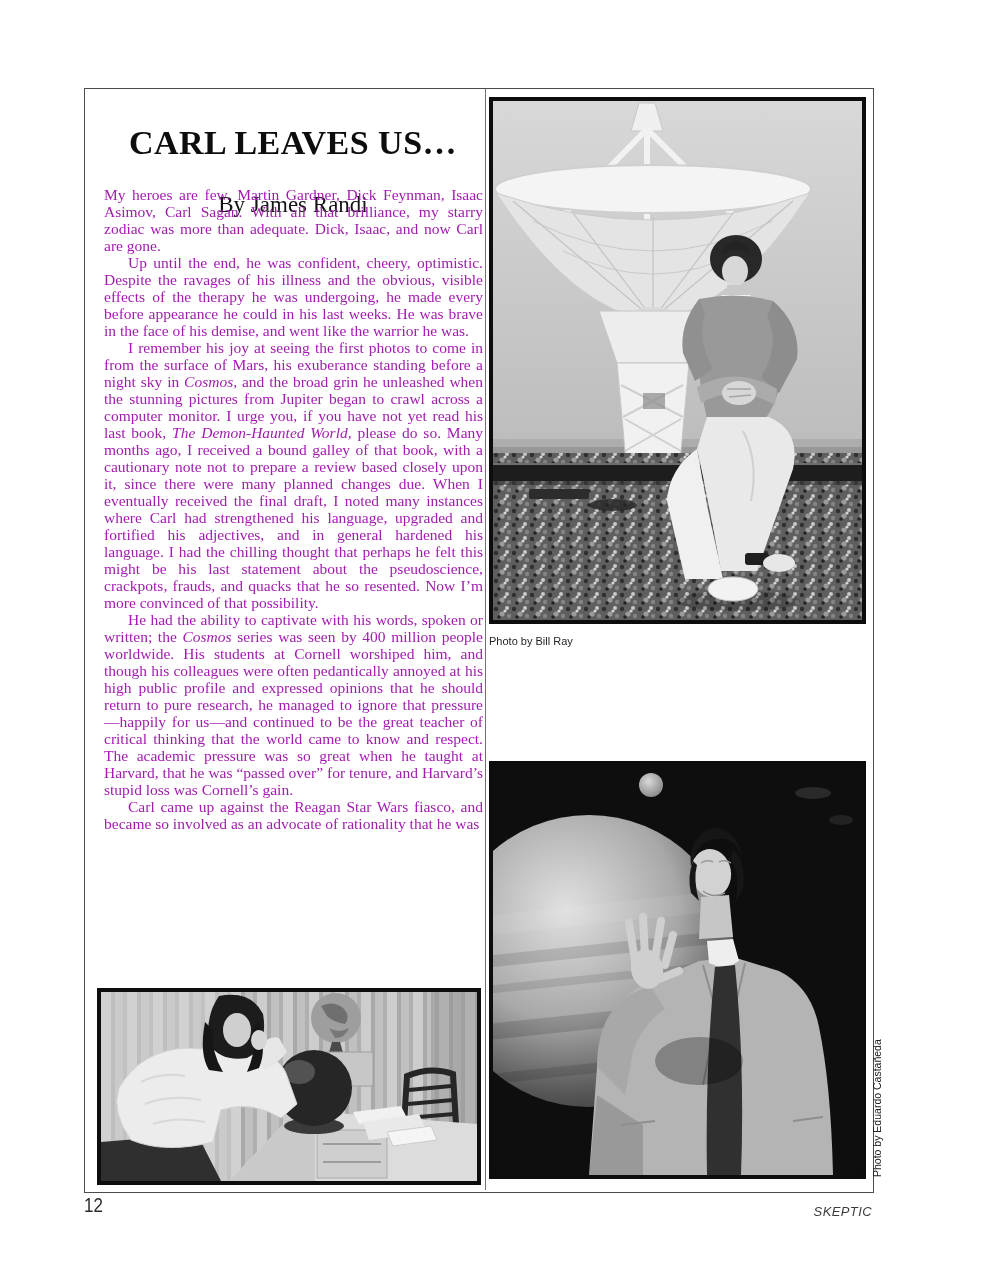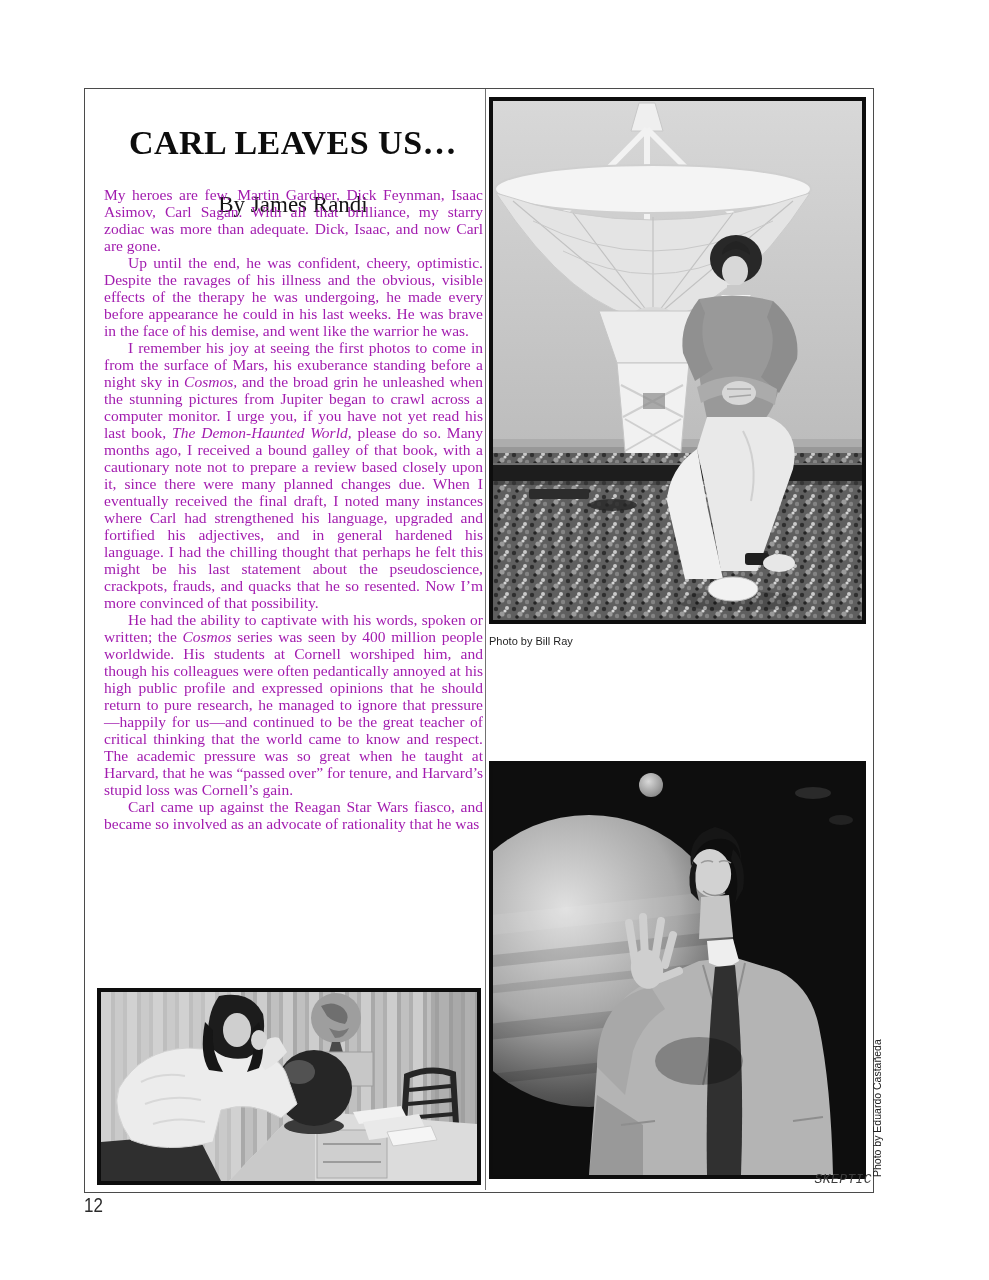--- a/index.html
+++ b/index.html
@@ -22,22 +22,22 @@
   .photo-vla{left:489px;top:97px;width:377px;height:527px;}
   .photo-desk{left:97px;top:988px;width:384px;height:197px;}
   .photo-juggle{left:489px;top:761px;width:377px;height:418px;}
   .photo-frame svg{display:block;width:100%;height:100%;}
   .credit{font-family:"Liberation Sans",sans-serif;font-size:11px;color:#1f1f1f;}
   .credit-bill{position:absolute;left:489px;top:627px;width:377px;text-align:left;margin-top:8px;}
   .credit-eduardo{position:absolute;left:871px;top:1177px;transform:rotate(-90deg);
                   transform-origin:0 0;white-space:nowrap;font-size:10.5px;color:#222;}
   .page-num{position:absolute;left:84px;top:1194px;font-family:"Liberation Sans",sans-serif;
             font-size:20px;color:#2b2b2b;transform:scaleX(.85);transform-origin:left top;}
-  .brand{position:absolute;left:700px;top:1172px;width:172px;text-align:right;
-         font-family:Liberation Mono, monospace;font-style:italic;font-size:13px;
+  .brand{position:absolute;left:700px;top:1204px;width:172px;text-align:right;
+         font-family:Liberation Sans, sans-serif;font-style:italic;font-size:13px;
          letter-spacing:0.4px;color:#3d3d3d;}
 </style>
 </head>
 <body>
 
 <div class="page">
   <div class="page-box"></div>
   <div class="col-rule"></div>
 
   <h1 class="title">CARL LEAVES US…</h1>

